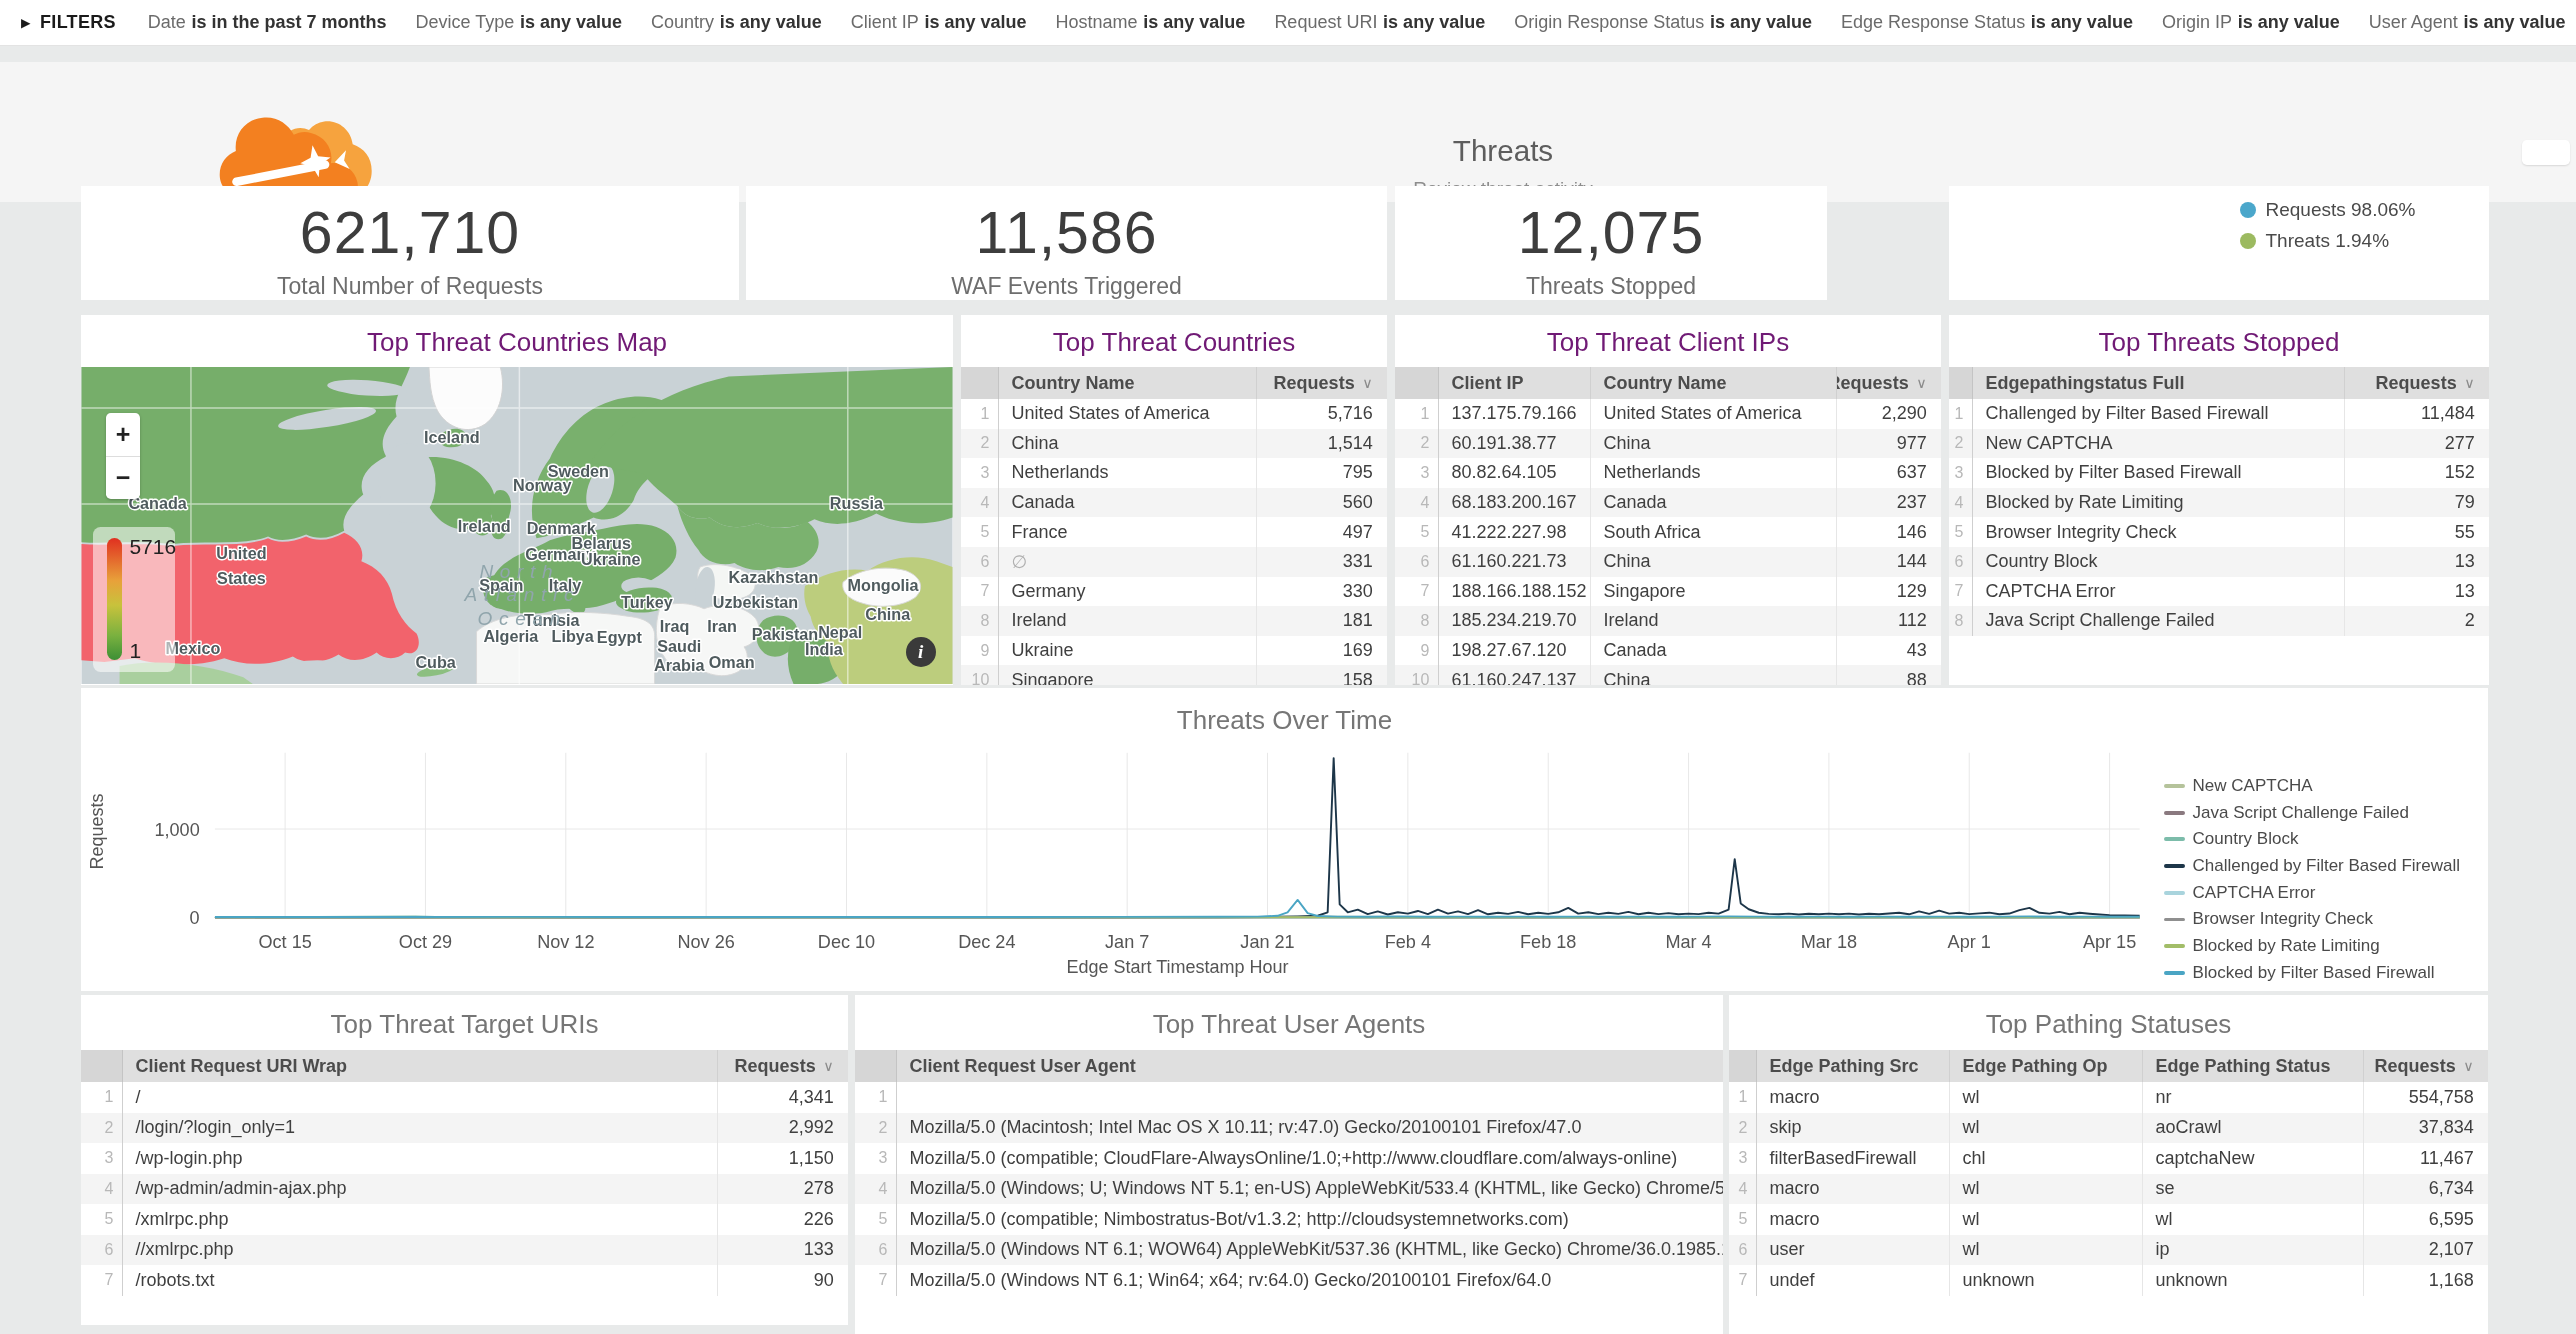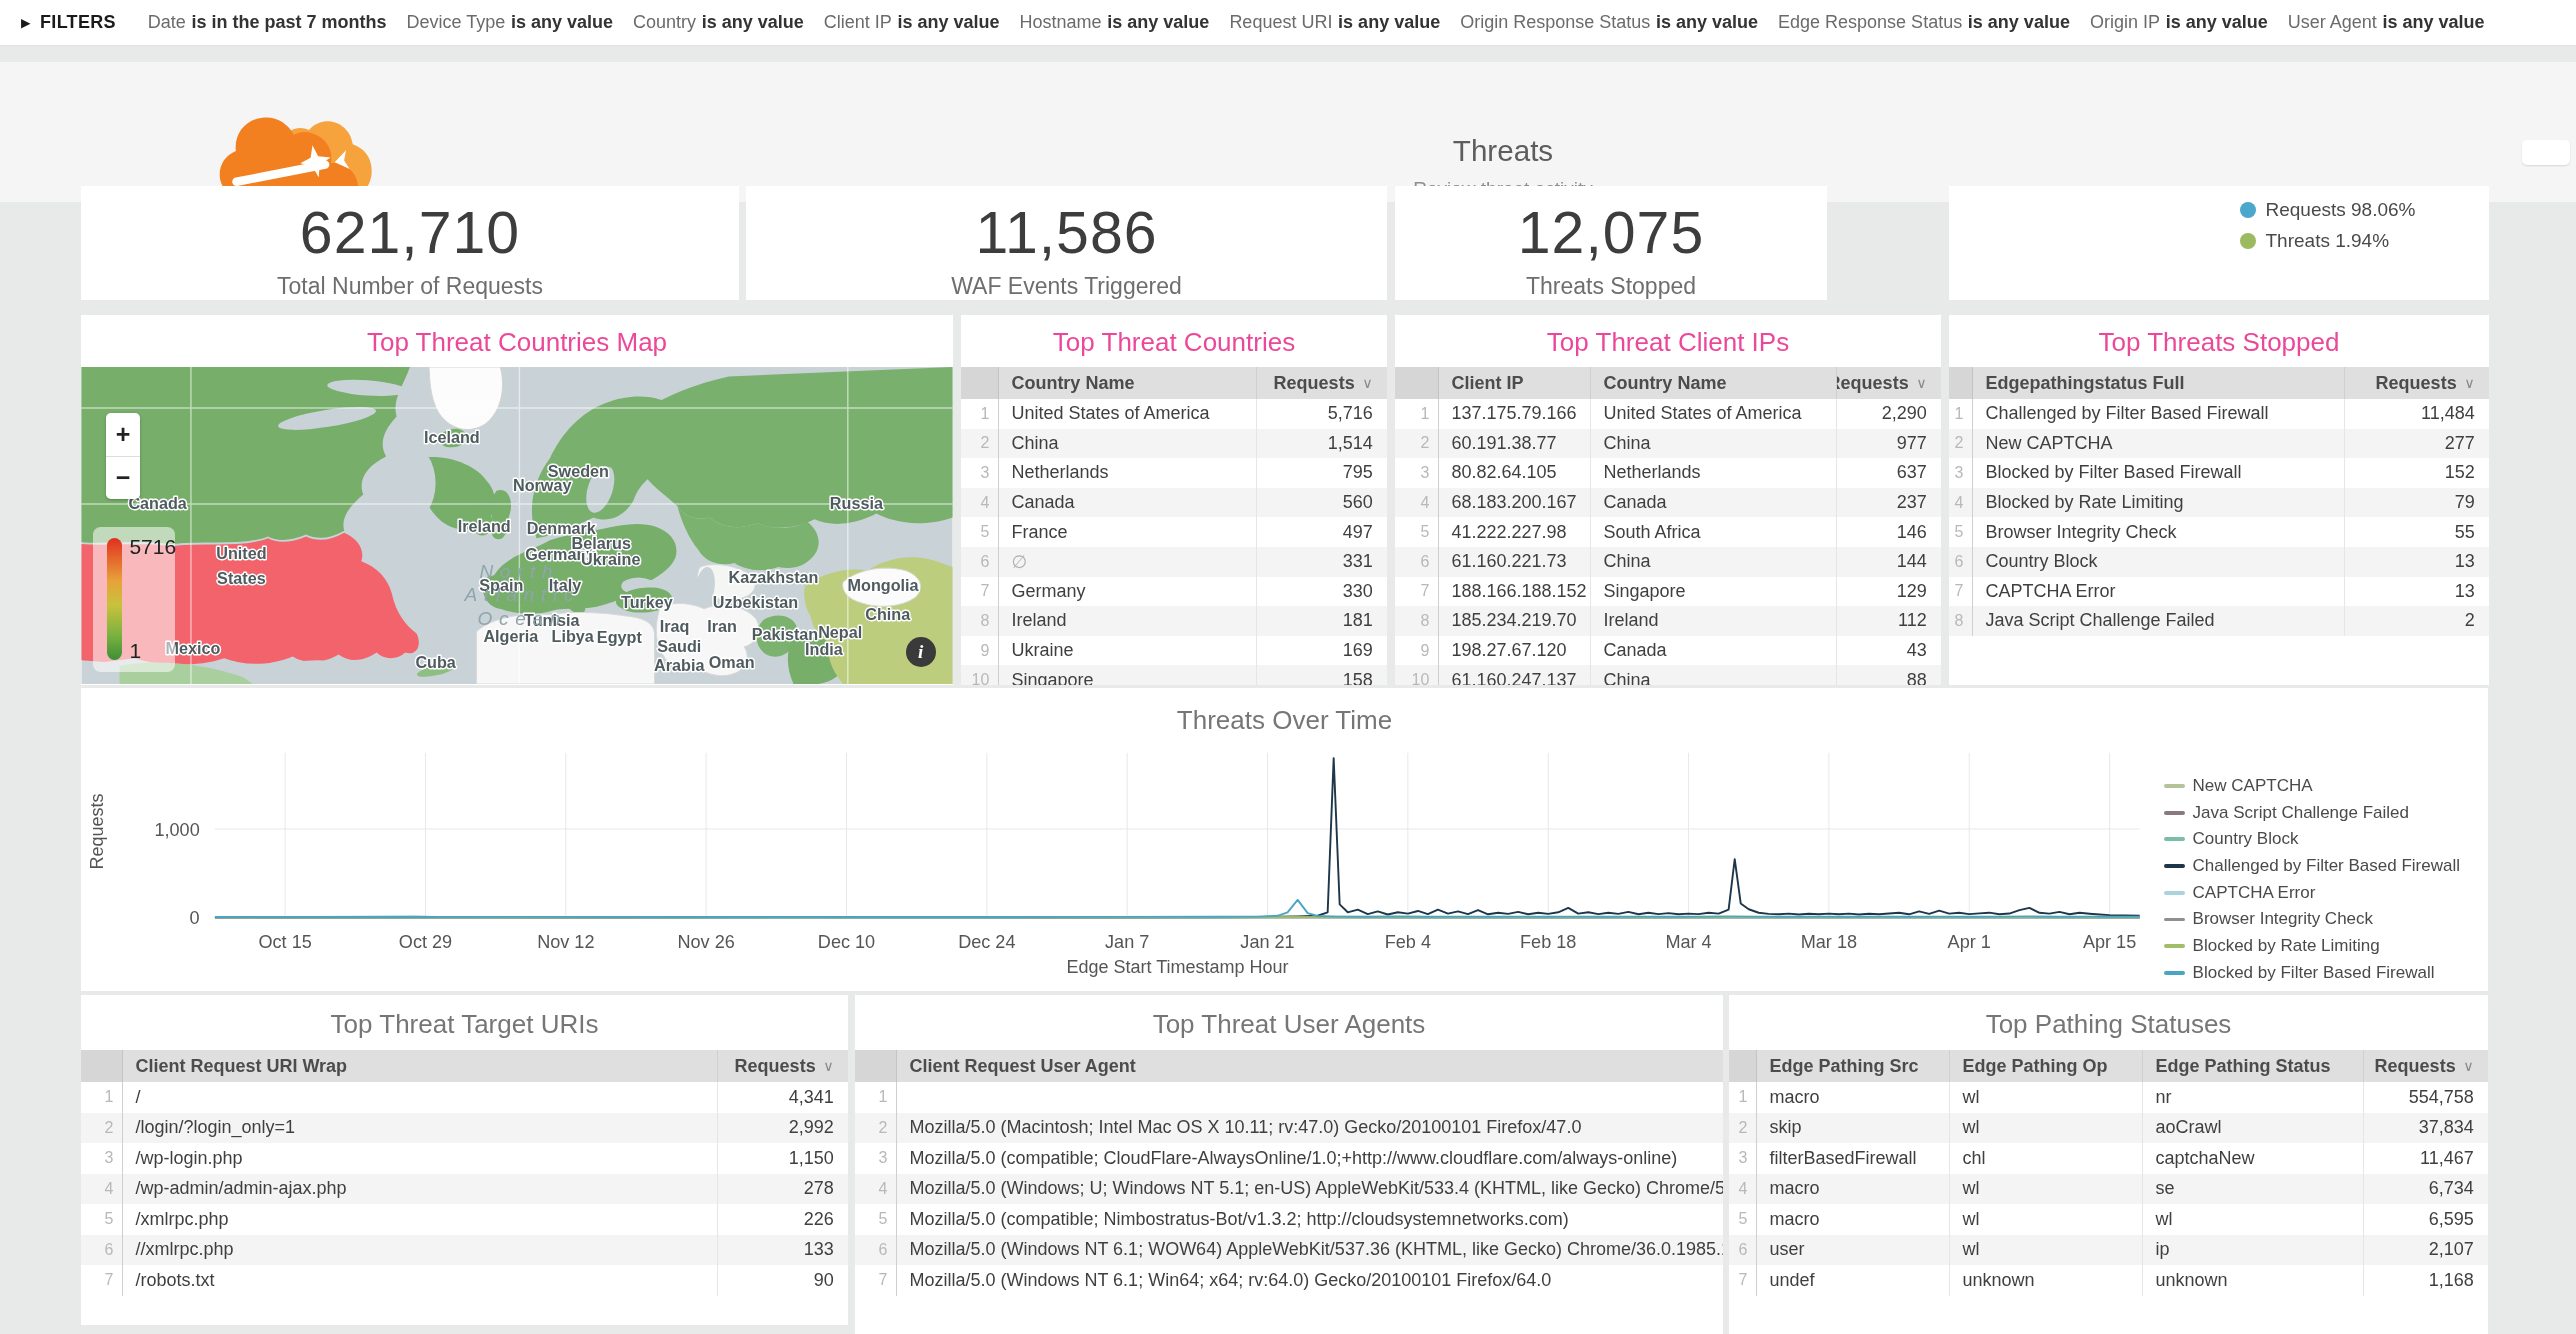--- a/index.html
+++ b/index.html
@@ -4,41 +4,41 @@
 <style>
   html,body{margin:0;padding:0;}
   body{width:2576px;height:1335px;background:#e8eaea;font-family:"Liberation Sans",sans-serif;overflow:hidden;position:relative;}
   .abs{position:absolute;}
   .panel{position:absolute;background:#ffffff;overflow:hidden;box-sizing:border-box;}
   
   #filterbar{left:0;top:0;width:2576px;height:46px;background:#ffffff;border-bottom:1px solid #e3e3e3;display:flex;align-items:center;padding:0 0 0 21px;box-sizing:border-box;white-space:nowrap;overflow:hidden;}
   #filters-toggle{display:flex;align-items:center;gap:9.5px;cursor:pointer;}
   #filters-caret{font-size:12.4px;color:#1a1a1a;}
   #filters-label{font-weight:bold;font-size:18px;color:#1a1a1a;letter-spacing:0.3px;}
-  #filter-items{display:flex;align-items:center;margin-left:32px;gap:20px;}
+  #filter-items{display:flex;align-items:center;margin-left:32px;gap:29px;}
   .fitem{font-size:18px;color:#6b6b6b;cursor:pointer;}
   .fitem b{color:#333;font-weight:bold;margin-left:5.7px;}
   
   #headerzone{left:0;top:62px;width:2576px;height:140px;background:#f5f5f5;}
   #logo{left:109px;top:50px;width:400px;height:133px;}
   #wordmark{position:absolute;left:0;top:92px;width:400px;text-align:center;font-size:50px;font-weight:bold;color:#42424a;letter-spacing:1.9px;}
   #wordmark sup{font-size:15.3px;vertical-align:27px;}
   #page-title{left:1217px;top:72px;width:572px;text-align:center;font-size:29.6px;color:#5d5d5d;}
   #page-subtitle{left:1217px;top:116px;width:572px;text-align:center;font-size:19px;color:#8d8d8d;}
   .toppill{left:2522px;top:78px;width:48px;height:25px;background:#fff;border-radius:4.8px;box-shadow:0 1px 1.9px rgba(0,0,0,.12);}
   
   .statcard{top:186px;height:114px;text-align:center;}
   .stat-value{margin-top:13.3px;font-size:59px;color:#3d3d3d;letter-spacing:1px;}
   .stat-label{margin-top:5.7px;font-size:23px;color:#6e6e6e;}
   #tvr-title{margin-top:15.3px;font-size:26px;color:#787878;text-align:center;}
   #tvr-legend{margin-top:13.3px;display:flex;flex-direction:column;align-items:flex-start;gap:9px;padding-left:291px;}
   .tvr-item{display:flex;align-items:center;gap:9.5px;font-size:19px;color:#4a4a4a;}
   .dot{width:16px;height:16px;border-radius:50%;display:inline-block;}
   
-  .ptitle{height:52px;line-height:55px;text-align:center;font-size:26px;color:#ec4899;white-space:nowrap;overflow:hidden;}
+  .ptitle{height:52px;line-height:55px;text-align:center;font-size:26px;color:#701a75;white-space:nowrap;overflow:hidden;}
   .ptitle-b{height:55px;line-height:59px;text-align:center;font-size:26px;color:#767676;white-space:nowrap;overflow:hidden;}
   
   .tbl{width:100%;}
   .tr{display:grid;align-items:center;height:29.6px;background:#fff;}
   .b32 .tr{height:30.5px;}
   .tr.even{background:#f4f4f4;}
   .tr.th{height:32px;background:#dfdfdf;}
   .td{font-size:18px;color:#3f3f3f;padding-left:12.4px;white-space:nowrap;overflow:hidden;height:100%;display:flex;align-items:center;box-sizing:border-box;}
   .td.r{justify-content:flex-end;padding-right:14.3px;padding-left:3.8px;}
   .td.idx{justify-content:flex-end;padding-right:8.6px;padding-left:1.9px;color:#b8b8b8;font-size:16px;border-right:1px solid #cfcfcf;}

